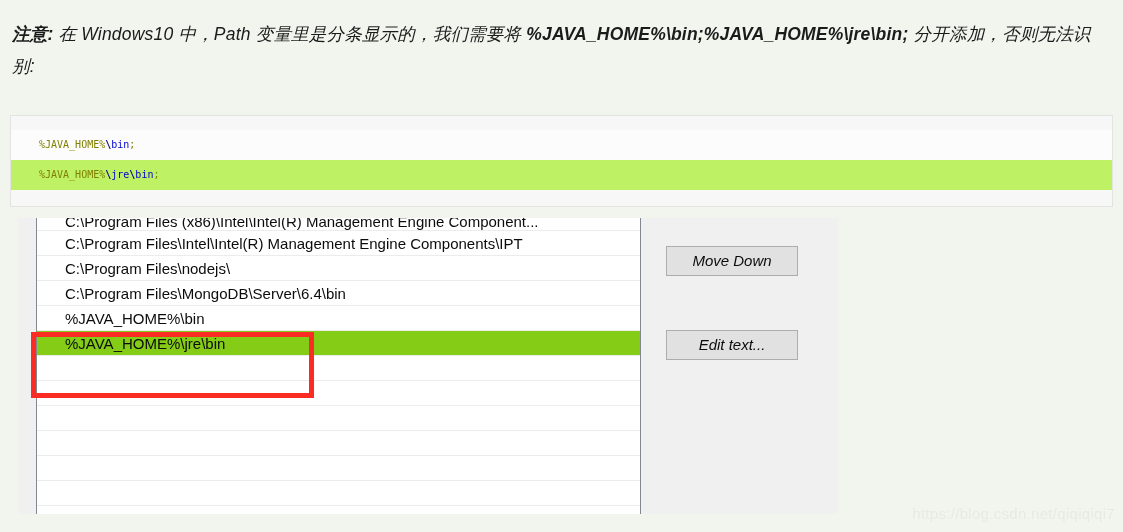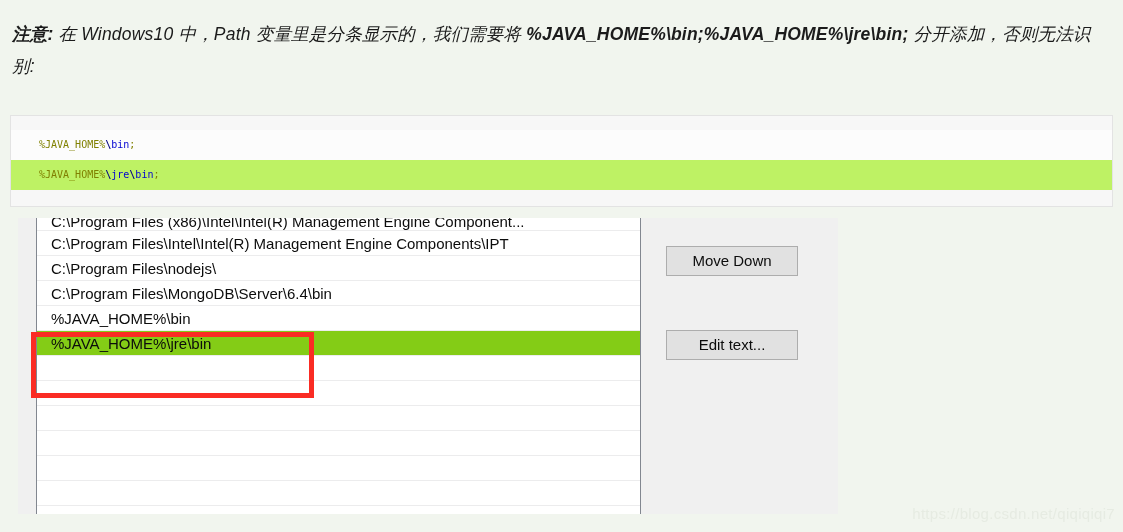--- a/index.html
+++ b/index.html
@@ -90,21 +90,21 @@
     height: 296px;
     background: #ffffff;
     border-left: 1px solid #828790;
     border-right: 1px solid #828790;
     box-sizing: border-box;
     overflow: hidden;
   }
   .list-row {
     height: 25px;
     line-height: 25px;
-    padding-left: 14px;
+    padding-left: 28px;
     font-family: "Liberation Sans", sans-serif;
     font-size: 15px;
     color: #0c0c0c;
     white-space: nowrap;
     border-bottom: 1px solid #ececed;
     box-sizing: border-box;
     background: #ffffff;
   }
   .list-row.clipped {
     height: 13px;
@@ -119,20 +119,21 @@
   }
 
   
   .btn-col {
     position: absolute;
     left: 640px;
     top: 0;
     width: 180px;
     height: 296px;
     background: #f0f0f0;
+    font-style: italic;
   }
   .win-btn {
     position: absolute;
     left: 8px;
     width: 132px;
     height: 30px;
     background: #e1e1e1;
     border: 1px solid #adadad;
     box-sizing: border-box;
     font-family: "Liberation Sans", sans-serif;

